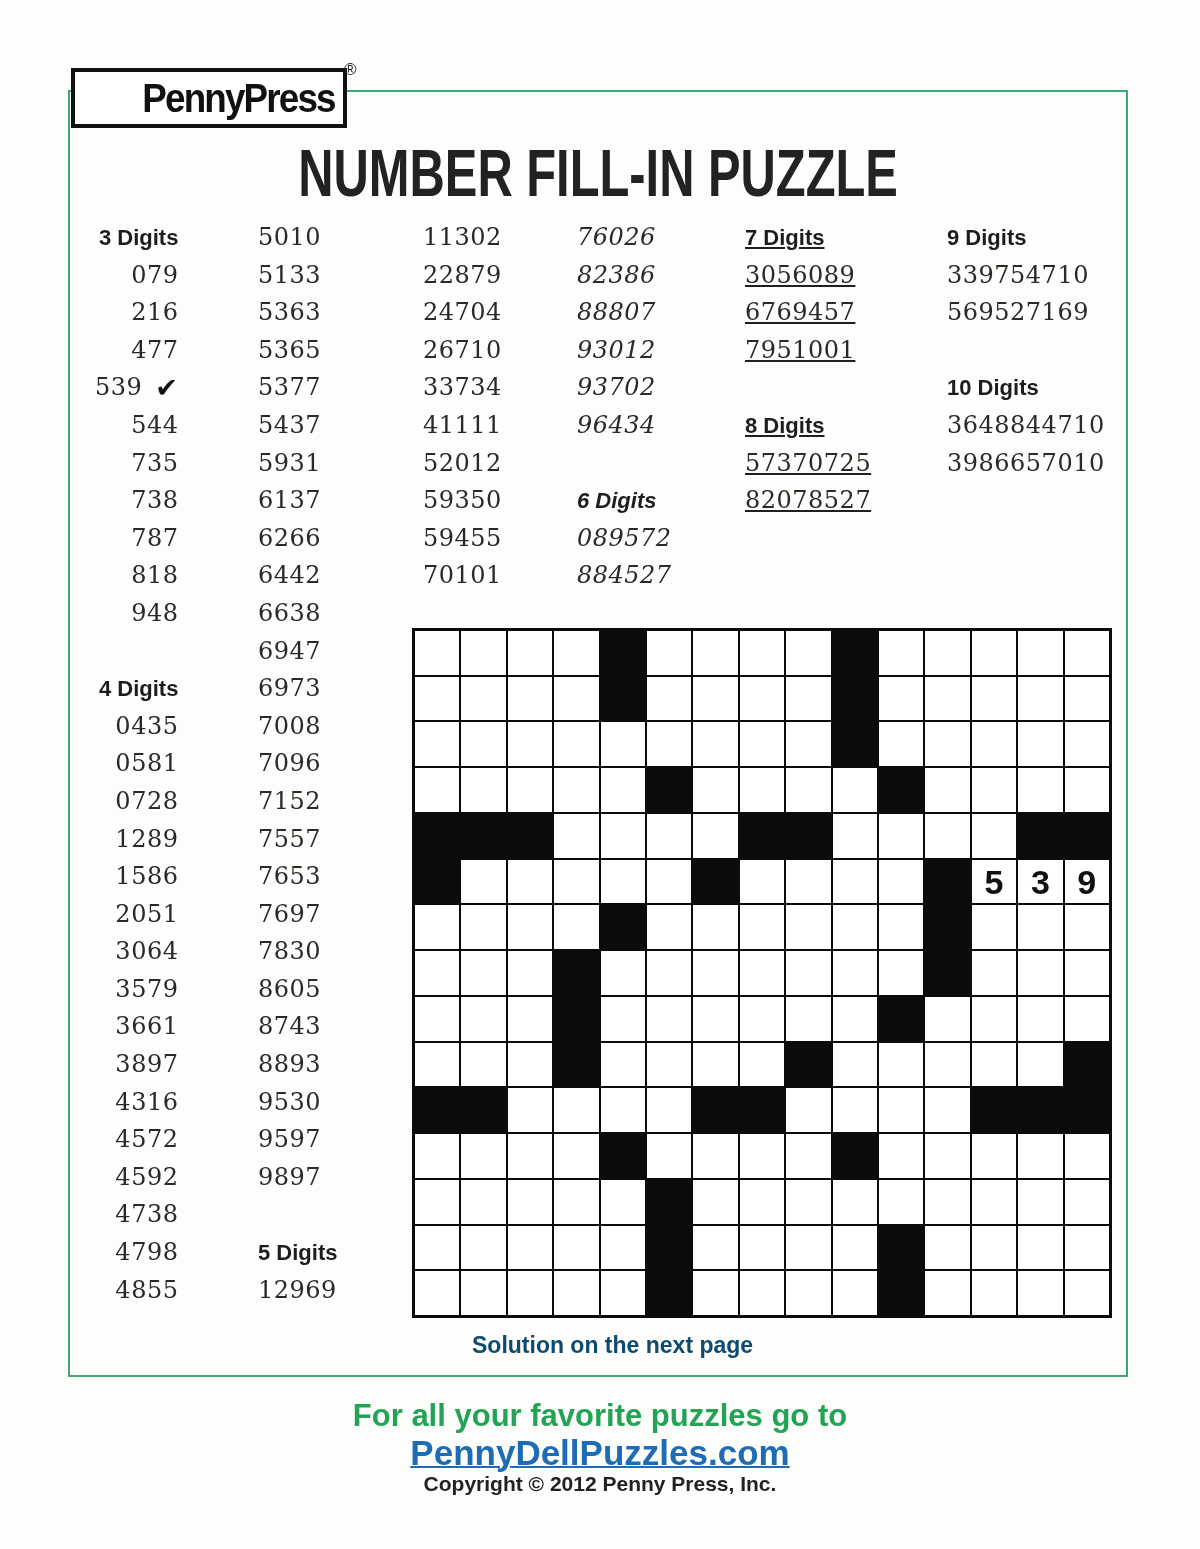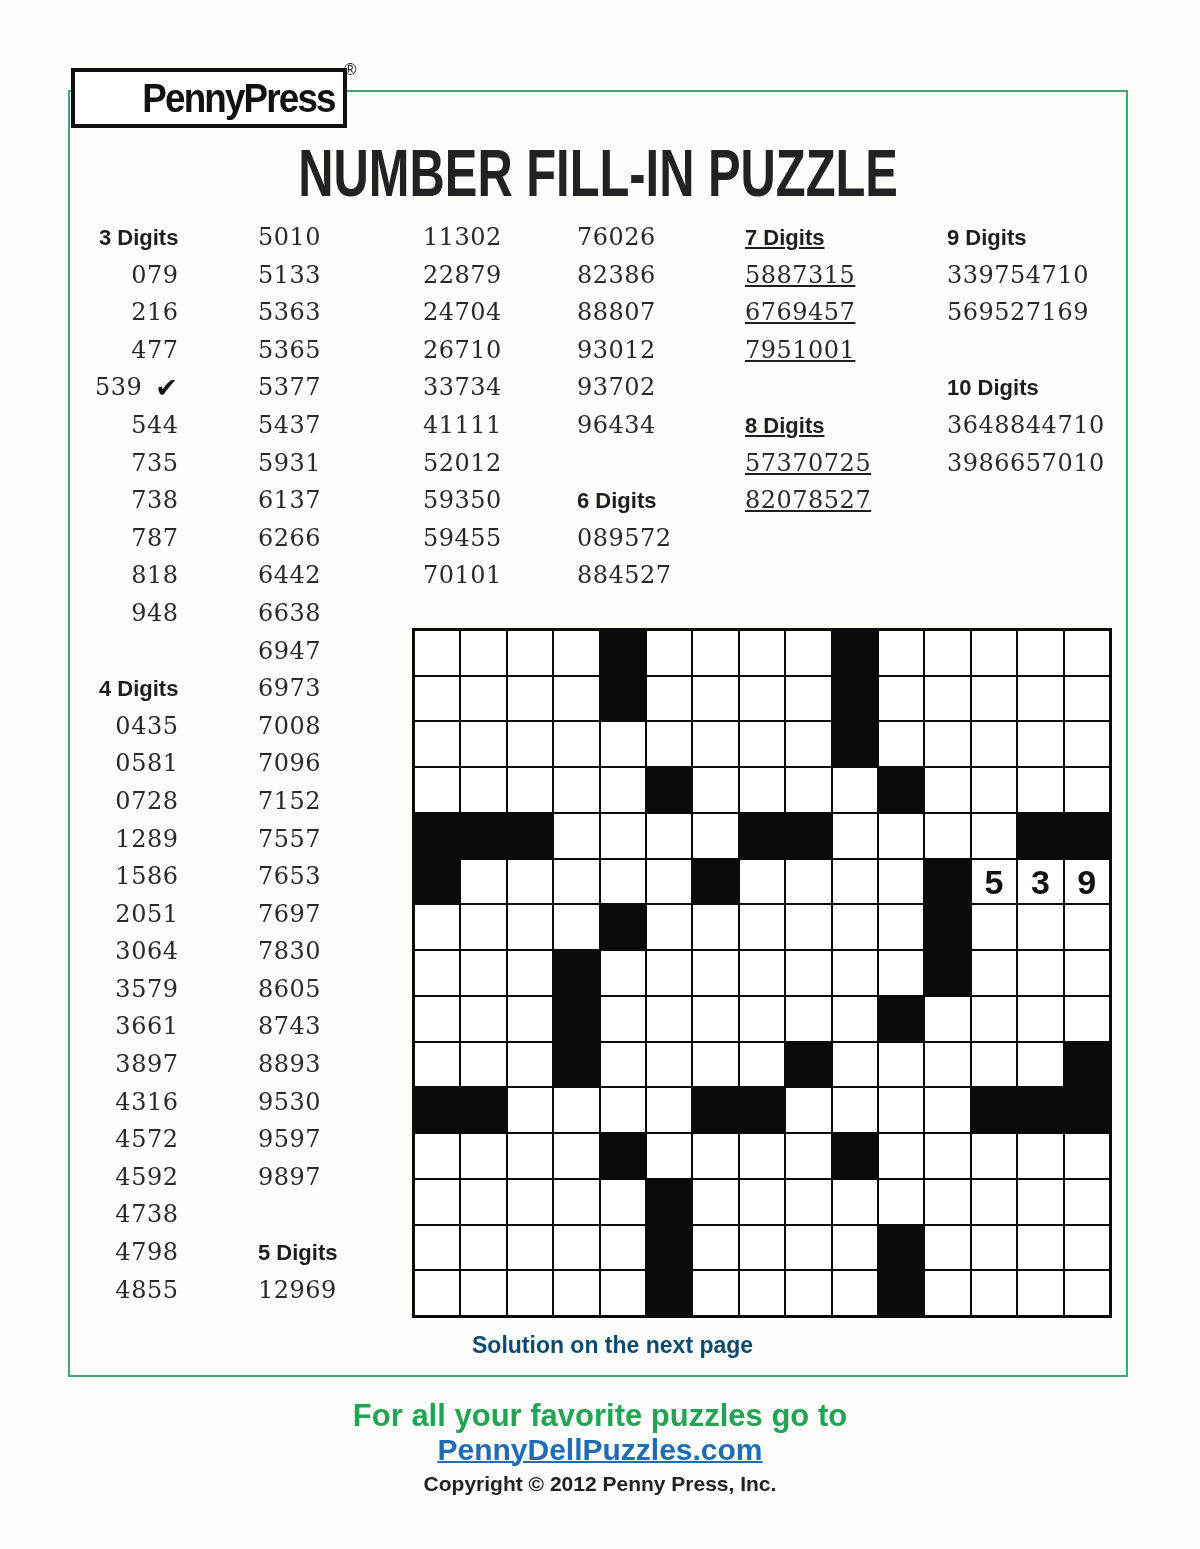--- a/index.html
+++ b/index.html
@@ -24,41 +24,41 @@
   }
   .reg-mark{position:absolute;left:344px;top:60px;font-size:17px;color:#222;z-index:3;}
   
   .title-wrap{position:absolute;left:68px;top:142px;width:1060px;text-align:center;}
   .title{
     display:inline-block;font-weight:bold;font-size:66px;line-height:62px;
     transform:scaleX(0.74);transform-origin:center;white-space:nowrap;color:#222;
   }
   
   .list-col{position:absolute;top:219px;}
-  .lc0{left:95px;text-align:right;}.lc1{left:258px;}.lc2{left:423px;}.lc3{left:577px;}.lc4{left:745px;text-decoration:underline;}.lc5{left:947px;}
+  .lc0{left:95px;text-align:right;}.lc1{left:258px;}.lc2{left:423px;}.lc3{left:577px;font-style:italic;}.lc4{left:745px;text-decoration:underline;}.lc5{left:947px;}
   .list-item{height:37.6px;line-height:37.6px;white-space:nowrap;}
   .list-item.num{font-family:"DejaVu Serif",serif;font-size:24px;letter-spacing:0.5px;color:#2a2927;}
   .list-item.hdr{font-weight:bold;font-size:22px;color:#1d1d1d;}
   .check{font-family:"DejaVu Sans",sans-serif;font-size:27px;margin-left:13px;color:#111;vertical-align:-2px;}
   
   .grid{
     position:absolute;left:412px;top:628px;width:700px;height:690px;
     border:3px solid #0b0b0b;box-sizing:border-box;background:#0b0b0b;
     display:grid;grid-template-columns:repeat(15,1fr);grid-template-rows:repeat(15,1fr);gap:2px;
   }
   .cell{background:#fff;display:flex;align-items:center;justify-content:center;}
   .cell.black{background:#0b0b0b;}
   .cell .digit{font-weight:bold;font-size:34px;color:#111;line-height:1;}
   
   .solution-note{position:absolute;left:472px;top:1332px;font-weight:bold;font-size:23px;color:#0c4a6e;}
   
   .footer-tagline{position:absolute;left:0;right:0;top:1398px;text-align:center;
     font-weight:bold;font-size:31px;color:var(--fgreen,#23a455);}
   .footer-link{position:absolute;left:0;right:0;top:1433px;text-align:center;}
-  .footer-link a{font-weight:bold;font-size:30px;color:var(--blue,#1e6cb5);
+  .footer-link a{font-weight:bold;font-size:35px;color:var(--blue,#1e6cb5);
     text-decoration:underline;text-decoration-thickness:2px;cursor:pointer;}
   .footer-copy{position:absolute;left:0;right:0;top:1472px;text-align:center;
     font-weight:bold;font-size:21px;color:#222;}
 </style>
 </head>
 <body>
 
 <div class="page" style="--green: #40a677; --fgreen: #23a455; --blue: #1e6cb5;">
 
   <div class="frame"></div>
@@ -153,21 +153,21 @@
       <div class="list-item num">93012</div>
       <div class="list-item num">93702</div>
       <div class="list-item num">96434</div>
       <div class="list-item blank"></div>
       <div class="list-item hdr">6 Digits</div>
       <div class="list-item num">089572</div>
       <div class="list-item num">884527</div>
     </div>
   <div class="list-col lc4">
       <div class="list-item hdr">7 Digits</div>
-      <div class="list-item num">5887315</div>
+      <div class="list-item num">3056089</div>
       <div class="list-item num">6769457</div>
       <div class="list-item num">7951001</div>
       <div class="list-item blank"></div>
       <div class="list-item hdr">8 Digits</div>
       <div class="list-item num">57370725</div>
       <div class="list-item num">82078527</div>
     </div>
   <div class="list-col lc5">
       <div class="list-item hdr">9 Digits</div>
       <div class="list-item num">339754710</div>

